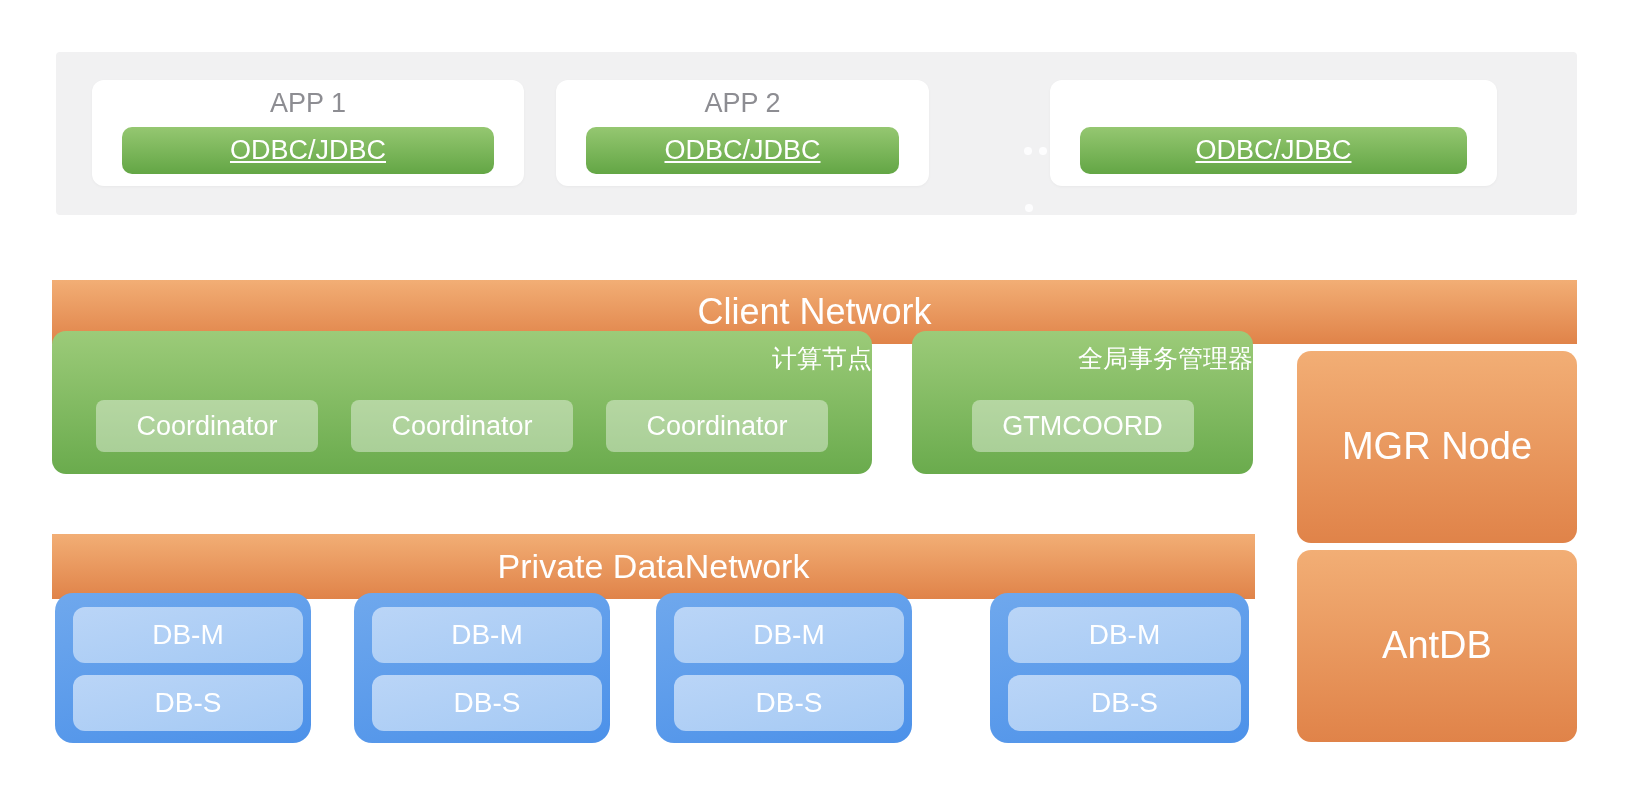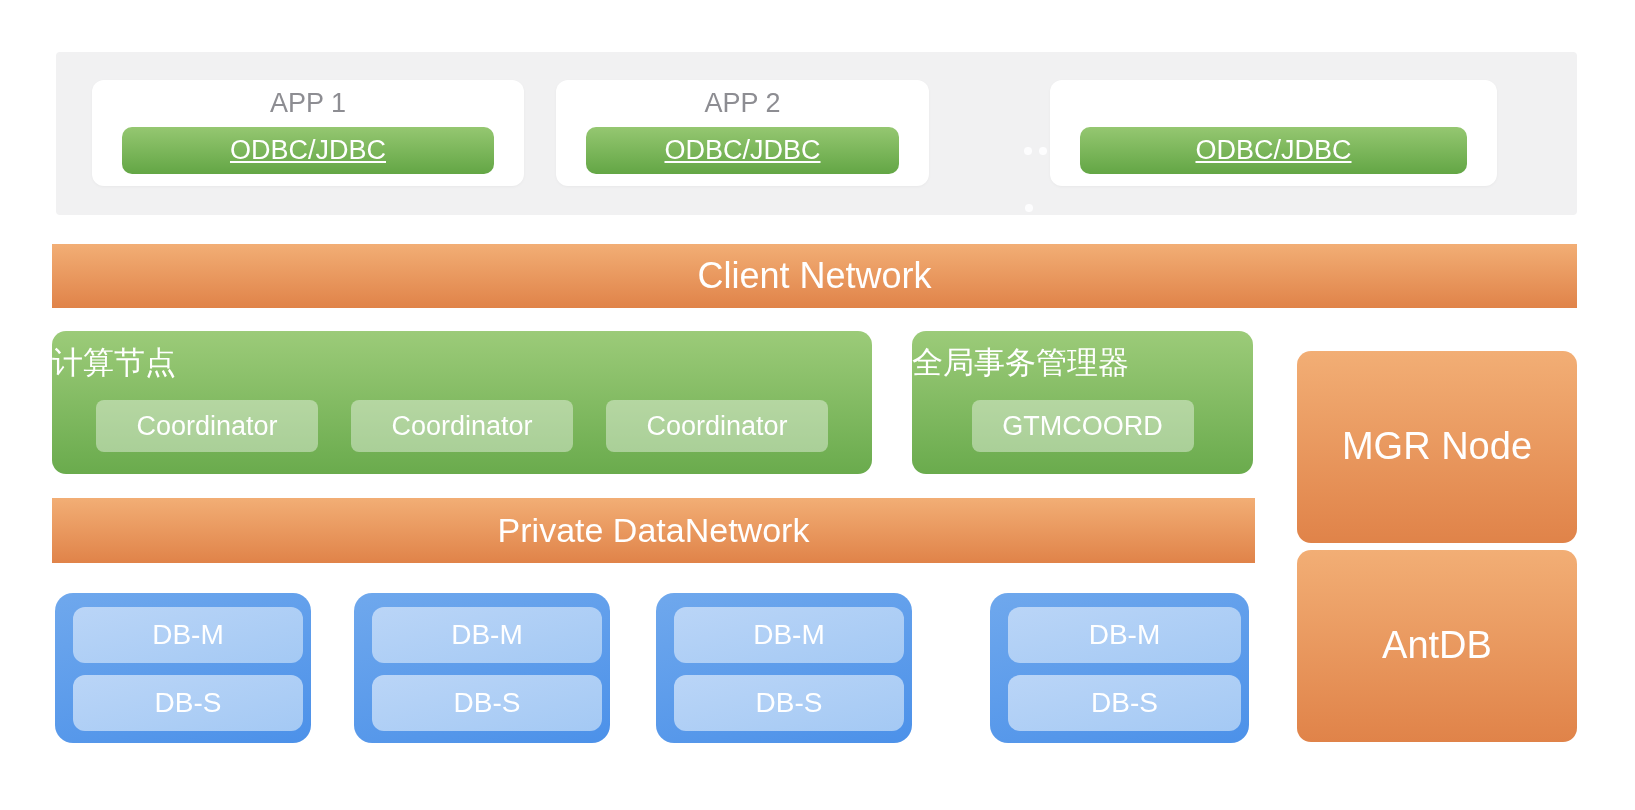--- a/index.html
+++ b/index.html
@@ -19,30 +19,30 @@
     background:linear-gradient(180deg,var(--btn-green-top),var(--btn-green-bottom));
     color:#fff;font-size:27px;display:flex;align-items:center;justify-content:center;text-decoration:underline;}
   .dot{position:absolute;width:8px;height:8px;border-radius:50%;background:#fdfdfe;}
   .dot.d1{left:968px;top:95px;}
   .dot.d2{left:983px;top:95px;}
   .dot.d3{left:969px;top:152px;}
 
   
   .bar{position:absolute;border-radius:0;color:#fff;
     background:linear-gradient(180deg,var(--orange-top),var(--orange-bottom));
-    display:flex;align-items:center;justify-content:center;}
+    display:flex;align-items:center;justify-content:center;margin-top:36px;}
   .client-network{left:52px;top:244px;width:1525px;height:64px;font-size:36px;}
   .private-network{left:52px;top:498px;width:1203px;height:65px;font-size:34px;}
 
   
   .green-box{position:absolute;top:331px;height:143px;border-radius:14px;color:#fff;
     background:linear-gradient(180deg,var(--green-top),var(--green-bottom));}
   .compute-box{left:52px;width:820px;}
   .gtm-box{left:912px;width:341px;}
-  .green-title{margin-top:11px;text-align:left;font-size:31px;}
+  .green-title{margin-top:11px;text-align:right;font-size:25px;}
   .node-row{position:absolute;left:44px;right:44px;bottom:22px;display:flex;justify-content:space-between;}
   .node-btn{width:222px;height:52px;border-radius:8px;background:rgba(255,255,255,0.40);
     color:#fff;font-size:27px;display:flex;align-items:center;justify-content:center;}
   .gtm-box .node-row{justify-content:center;}
 
   
   .orange-card{position:absolute;left:1297px;width:280px;height:192px;border-radius:14px;
     background:linear-gradient(180deg,var(--orange-top),var(--orange-bottom));
     color:#fff;font-size:38px;display:flex;flex-direction:column;align-items:center;justify-content:center;
     text-align:center;line-height:1.25;}

